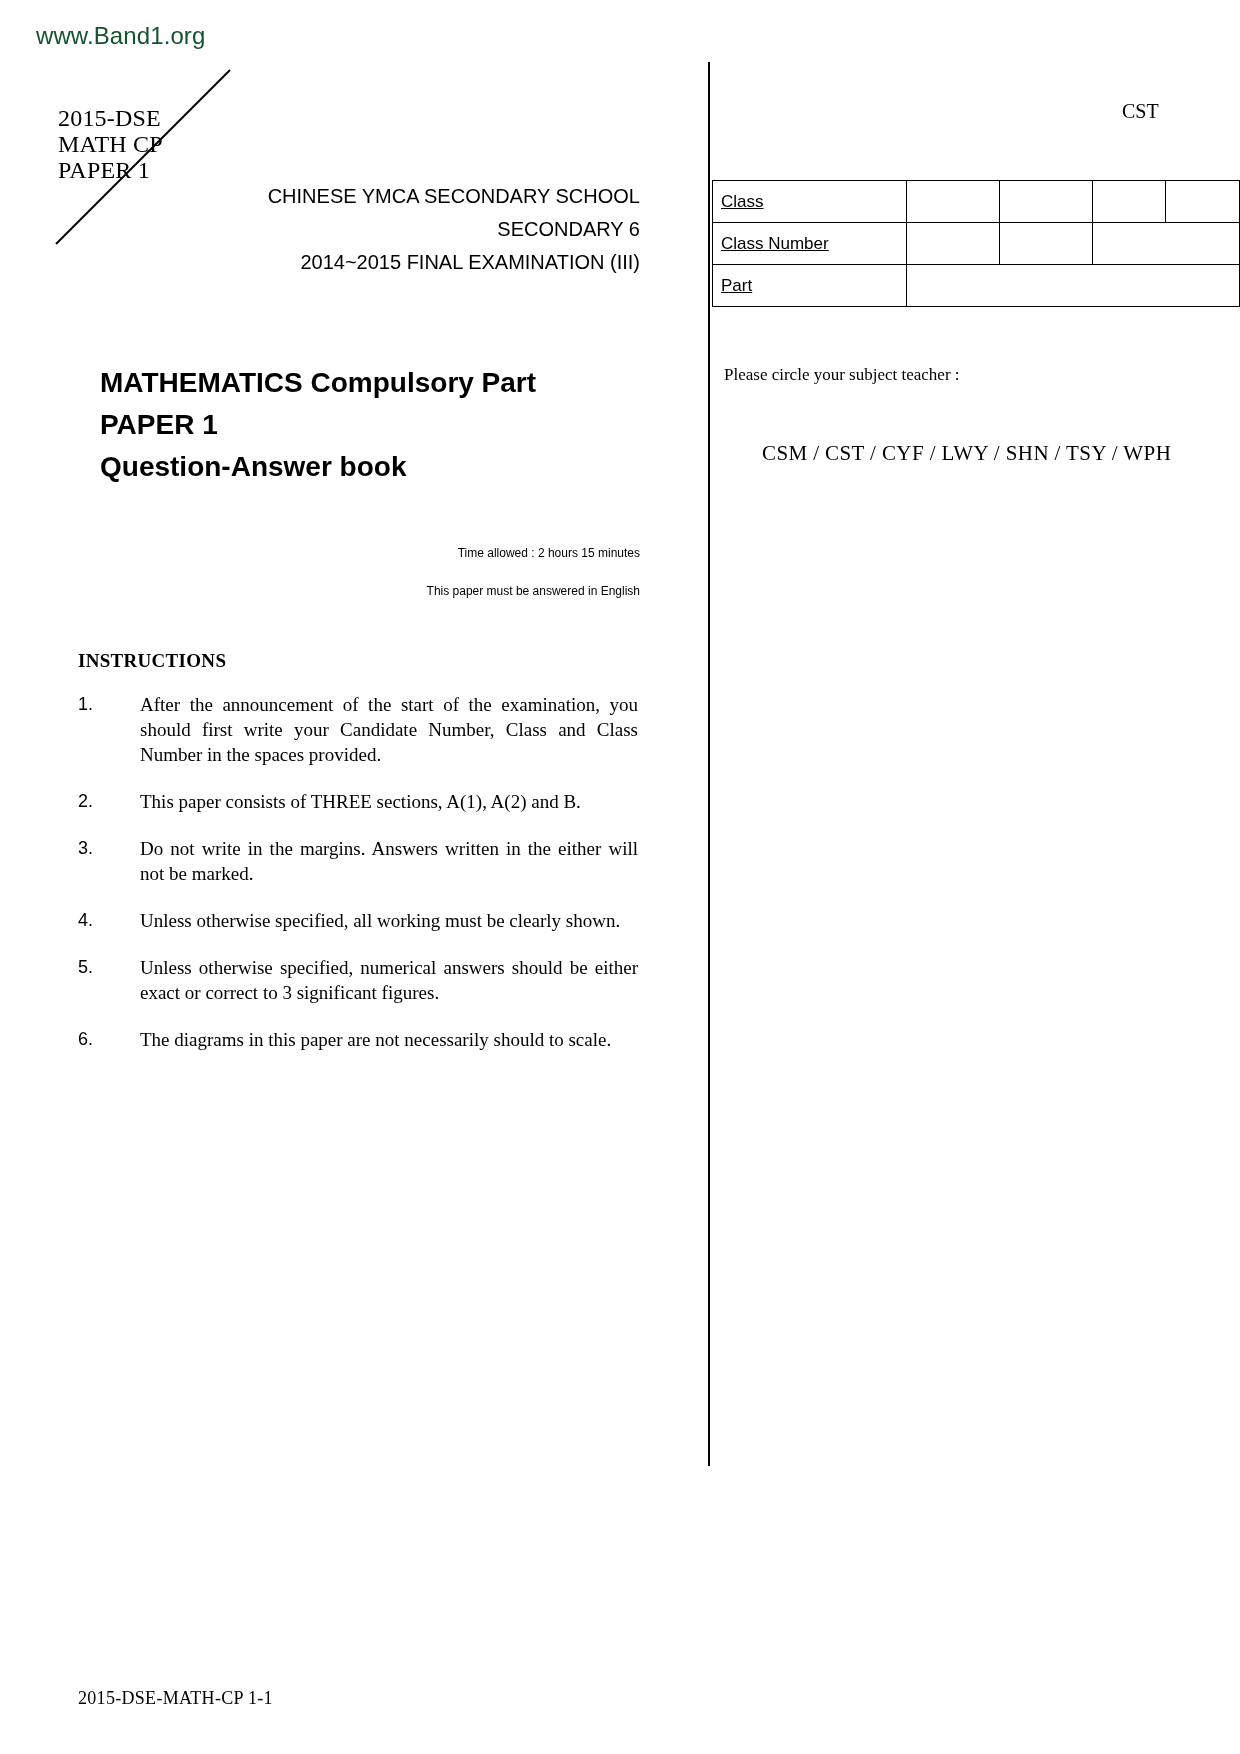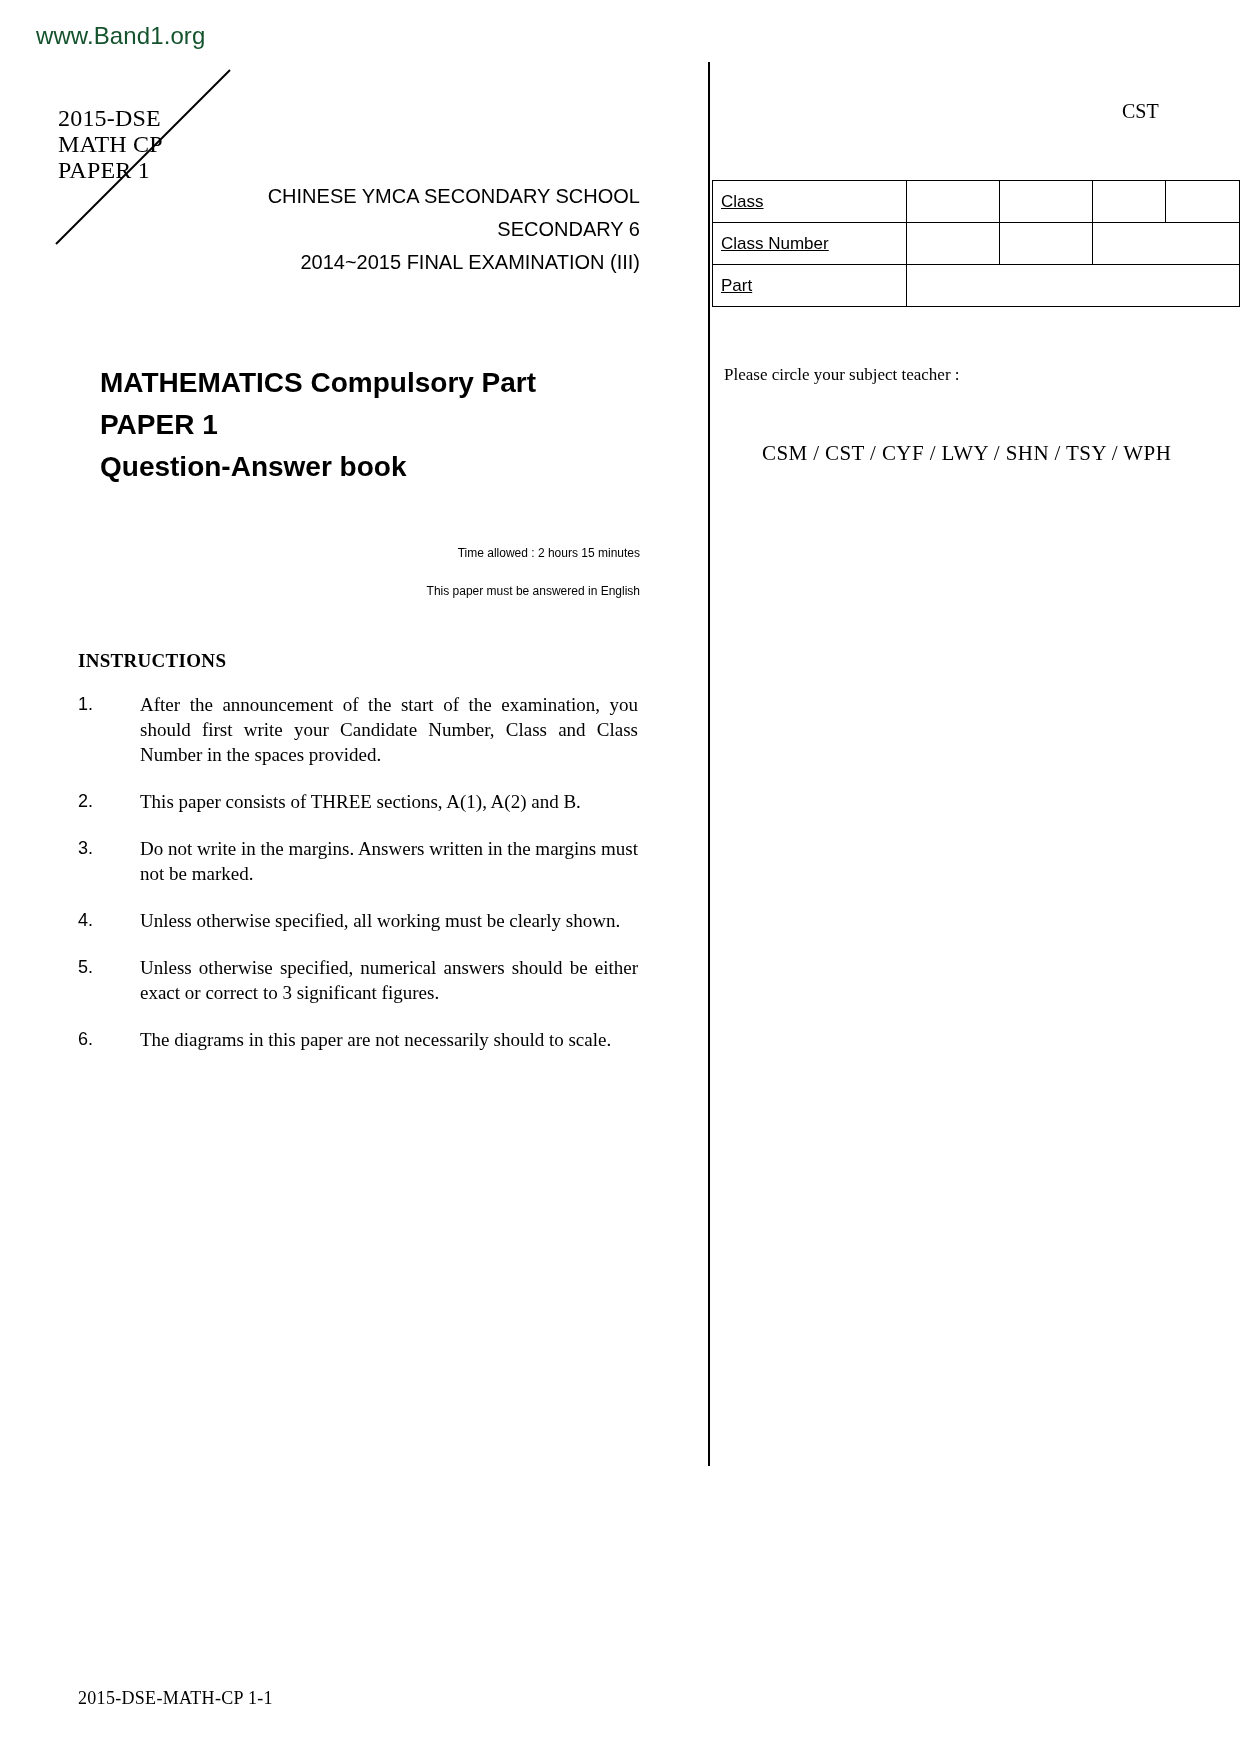--- a/index.html
+++ b/index.html
@@ -217,21 +217,21 @@
     <div class="ins-item">
       <div class="ins-num">1.</div>
       <div class="ins-text">After the announcement of the start of the examination, you should first write your Candidate Number, Class and Class Number in the spaces provided.</div>
     </div>
     <div class="ins-item">
       <div class="ins-num">2.</div>
       <div class="ins-text">This paper consists of THREE sections, A(1), A(2) and B.</div>
     </div>
     <div class="ins-item">
       <div class="ins-num">3.</div>
-      <div class="ins-text">Do not write in the margins. Answers written in the margins must not be marked.</div>
+      <div class="ins-text">Do not write in the margins. Answers written in the either will not be marked.</div>
     </div>
     <div class="ins-item">
       <div class="ins-num">4.</div>
       <div class="ins-text">Unless otherwise specified, all working must be clearly shown.</div>
     </div>
     <div class="ins-item">
       <div class="ins-num">5.</div>
       <div class="ins-text">Unless otherwise specified, numerical answers should be either exact or correct to 3 significant figures.</div>
     </div>
     <div class="ins-item">

